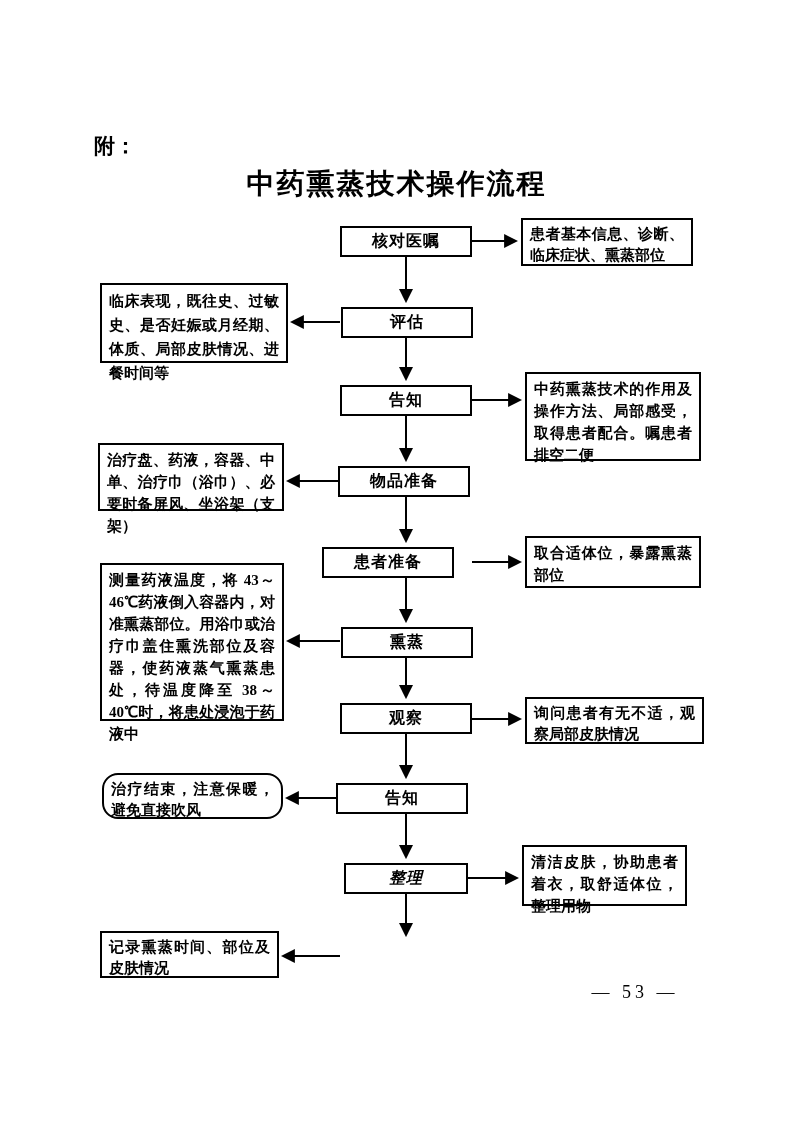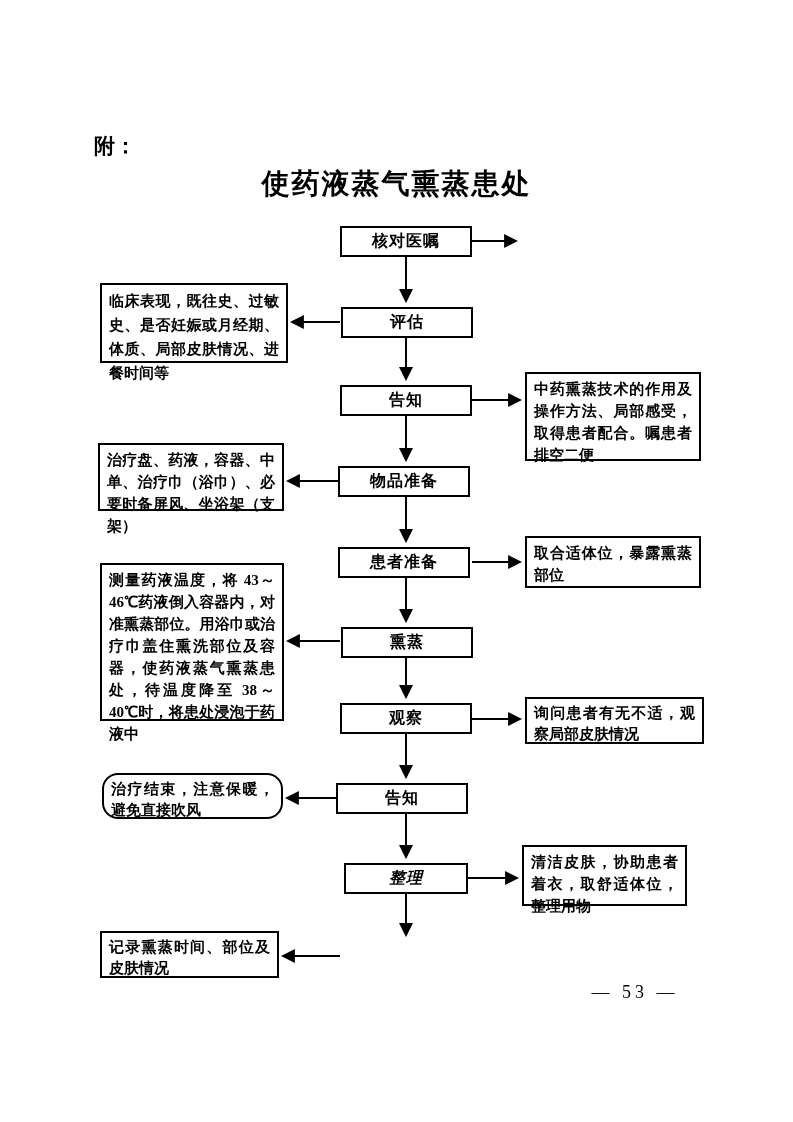--- a/index.html
+++ b/index.html
@@ -64,21 +64,21 @@
     letter-spacing:4px;
     color:#000;
   }
 </style>
 </head>
 <body>
 
 <div class="page">
 
   <div class="attach">附：</div>
-  <h1 class="title">使药液蒸气熏蒸患处</h1>
+  <h1 class="title">中药熏蒸技术操作流程</h1>
 
   <svg class="arrows" width="793" height="1122" viewBox="0 0 793 1122">
     <defs>
       <marker id="arrow" viewBox="0 0 10 10" refX="8.5" refY="5" markerWidth="7" markerHeight="7" orient="auto">
         <path d="M0,0 L10,5 L0,10 z" fill="#000"></path>
       </marker>
     </defs>
     <g stroke="#000" stroke-width="2" marker-end="url(#arrow)">
       <line x1="406" y1="257" x2="406" y2="301"></line>
       <line x1="406" y1="338" x2="406" y2="379"></line>
@@ -101,26 +101,27 @@
       <line x1="340" y1="641" x2="288" y2="641"></line>
       <line x1="338" y1="798" x2="287" y2="798"></line>
       <line x1="340" y1="956" x2="283" y2="956"></line>
     </g>
   </svg>
 
   <div class="node" style="left:340px;top:226px;">核对医嘱</div>
   <div class="node" style="left:341px;top:307px;">评估</div>
   <div class="node" style="left:340px;top:385px;">告知</div>
   <div class="node" style="left:338px;top:466px;">物品准备</div>
-  <div class="node" style="left:338px;top:547px;">患者准备</div>
+  <div class="node" style="left:322px;top:547px;">患者准备</div>
   <div class="node" style="left:341px;top:627px;">熏蒸</div>
   <div class="node" style="left:340px;top:703px;">观察</div>
   <div class="node" style="left:336px;top:783px;">告知</div>
   <div class="node" style="left:344px;top:863px;width:124px;font-style:italic;">整理</div>
 
+  <div class="note" style="left:521px;top:218px;width:172px;height:48px;line-height:21px;">患者基本信息、诊断、临床症状、熏蒸部位</div>
   <div class="note" style="left:525px;top:372px;width:176px;height:89px;">中药熏蒸技术的作用及操作方法、局部感受，取得患者配合。嘱患者排空二便</div>
   <div class="note" style="left:525px;top:536px;width:176px;height:52px;">取合适体位，暴露熏蒸部位</div>
   <div class="note" style="left:525px;top:697px;width:179px;height:47px;line-height:21px;">询问患者有无不适，观察局部皮肤情况</div>
   <div class="note" style="left:522px;top:845px;width:165px;height:61px;">清洁皮肤，协助患者着衣，取舒适体位，整理用物</div>
 
   <div class="note" style="left:100px;top:283px;width:188px;height:80px;line-height:24px;">临床表现，既往史、过敏史、是否妊娠或月经期、体质、局部皮肤情况、进餐时间等</div>
   <div class="note" style="left:98px;top:443px;width:186px;height:68px;">治疗盘、药液，容器、中单、治疗巾（浴巾）、必要时备屏风、坐浴架（支架）</div>
   <div class="note" style="left:100px;top:563px;width:184px;height:158px;">测量药液温度，将 43～46℃药液倒入容器内，对准熏蒸部位。用浴巾或治疗巾盖住熏洗部位及容器，使药液蒸气熏蒸患处，待温度降至 38～40℃时，将患处浸泡于药液中</div>
   <div class="note" style="left:102px;top:773px;width:181px;height:46px;line-height:21px;border-radius:16px;">治疗结束，注意保暖，避免直接吹风</div>
   <div class="note" style="left:100px;top:931px;width:179px;height:47px;line-height:21px;">记录熏蒸时间、部位及皮肤情况</div>

